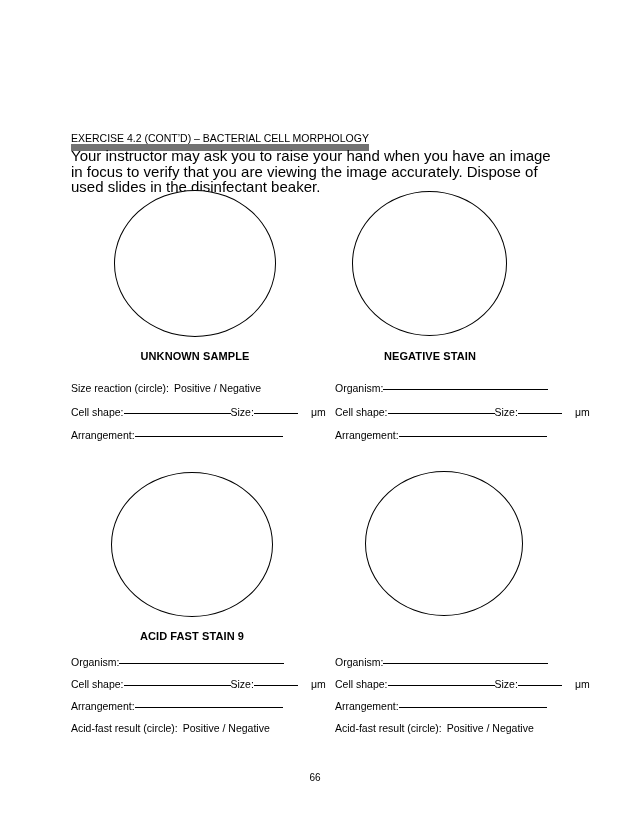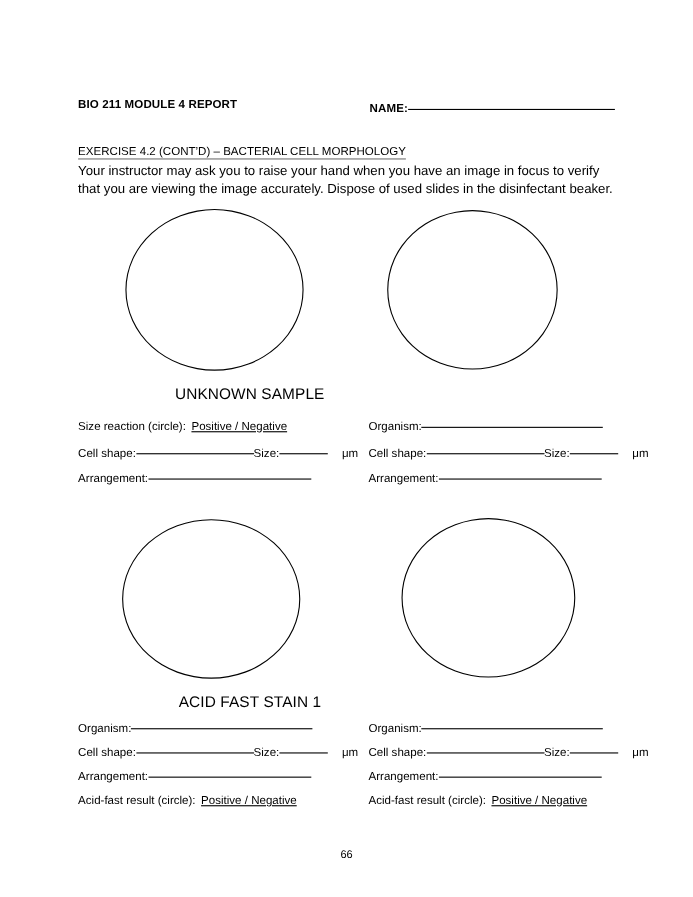--- a/index.html
+++ b/index.html
@@ -62,52 +62,52 @@
 
   
   .exercise-heading {
     position: absolute;
     left: 71px;
     top: 132px;
     font-size: 10.5px;
     white-space: nowrap;
   }
   .exercise-heading span.u {
-    border-bottom: 1px solid #737373;
+    border-bottom: 7px solid #737373;
     padding-bottom: 0px;
   }
   .intro {
     position: absolute;
     left: 71px;
     top: 148px;
     width: 490px;
-    font-size: 12px;
+    font-size: 15px;
     line-height: 15.5px;
   }
 
   
   .circle {
     position: absolute;
     border: 1.4px solid #000;
     border-radius: 50%;
     background: #fff;
     box-sizing: border-box;
   }
   .circle-1 { left: 114px; top: 190px; width: 162px; height: 147px; }
   .circle-2 { left: 352px; top: 191px; width: 155px; height: 145px; }
   .circle-3 { left: 111px; top: 472px; width: 162px; height: 145px; }
   .circle-4 { left: 365px; top: 471px; width: 158px; height: 145px; }
 
   
   .section-title {
     position: absolute;
-    font-size: 14px;
-    font-weight: normal;
+    font-size: 11px;
+    font-weight: bold;
     letter-spacing: 0.1px;
-    text-align: right;
+    text-align: center;
     white-space: nowrap;
   }
   .title-1 { left: 95px;  top: 350px; width: 200px; }
   .title-2 { left: 330px; top: 350px; width: 200px; }
   .title-3 { left: 92px;  top: 630px; width: 200px; }
   .title-4 { left: 343px; top: 630px; width: 200px; }
 
   
   .fields {
     position: absolute;
@@ -130,56 +130,51 @@
     display: inline-block;
     border-bottom: 1px solid #000;
     vertical-align: 2px;
     height: 1px;
   }
   .rule-organism { width: 165px; }
   .rule-shape    { width: 107px; }
   .rule-size     { width: 44px; }
   .rule-arrange  { width: 148px; }
   .unit { font-size: 10.5px; padding-left: 13px; }
-  .choice { font-size: 10.5px; text-decoration: underline; }
+  .choice { font-size: 10.5px; }
   .gap-sm { display: inline-block; width: 5px; }
 
   
   .page-number {
     position: absolute;
     left: 0;
     top: 772px;
     width: 630px;
     text-align: center;
     font-size: 10px;
   }
 </style>
 </head>
 <body>
 
 <div class="page">
 
-  <div class="header-row">
-    <div class="doc-title">BIO 211 MODULE 4 REPORT</div>
-    <div class="name-group">
-      <span class="name-label">NAME:</span><span class="name-rule"></span>
-    </div>
-  </div>
 
   <div class="exercise-heading"><span class="u">EXERCISE 4.2 (CONT’D) – BACTERIAL CELL MORPHOLOGY</span></div>
 
   <div class="intro">Your instructor may ask you to raise your hand when you have an image in focus to verify that you are viewing the image accurately. Dispose of used slides in the disinfectant beaker.</div>
 
   <div class="circle circle-1"></div>
   <div class="circle circle-2"></div>
   <div class="circle circle-3"></div>
   <div class="circle circle-4"></div>
 
   <div class="section-title title-1">UNKNOWN SAMPLE</div>
-  <div class="section-title title-3">ACID FAST STAIN 1</div>
+  <div class="section-title title-2">NEGATIVE STAIN</div>
+  <div class="section-title title-3">ACID FAST STAIN 9</div>
 
   <div class="fields fields-tl">
     <div class="field-row">
       <span class="f-label">Size reaction (circle):</span><span class="gap-sm"></span><span class="choice">Positive / Negative</span>
     </div>
     <div class="field-row">
       <span class="f-label">Cell shape:</span><span class="rule rule-shape"></span><span class="f-label">Size:</span><span class="rule rule-size"></span><span class="unit">μm</span>
     </div>
     <div class="field-row">
       <span class="f-label">Arrangement:</span><span class="rule rule-arrange"></span>

